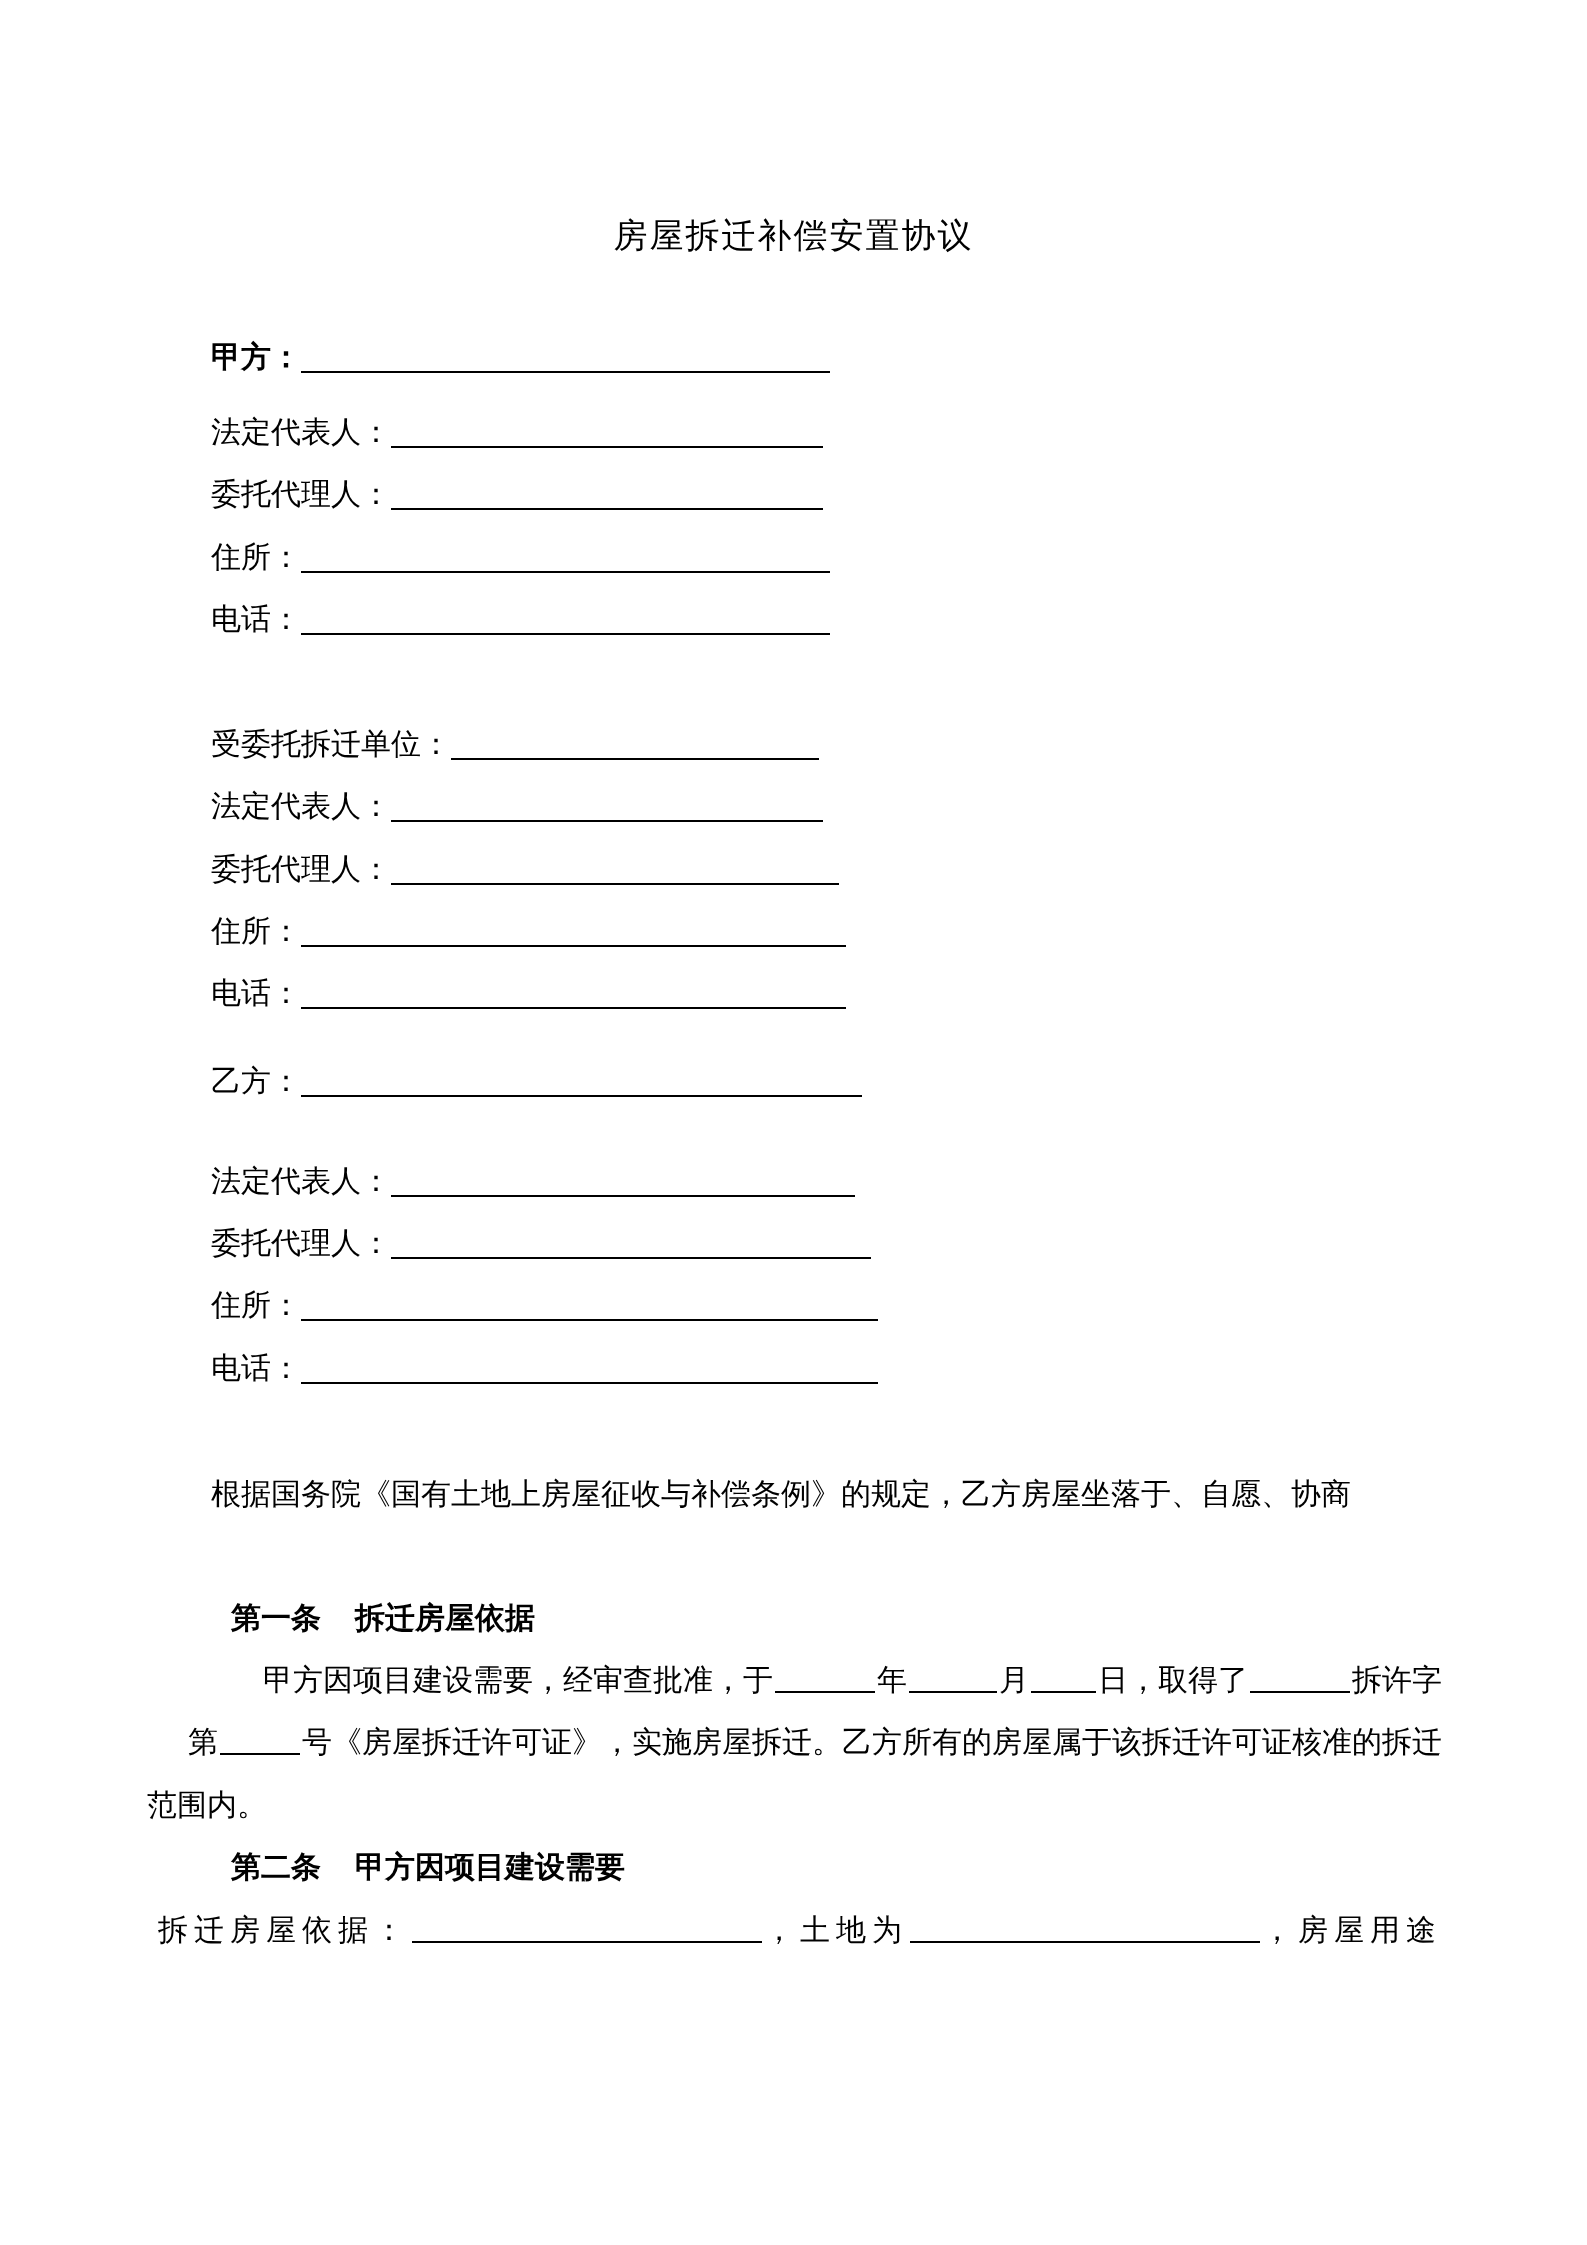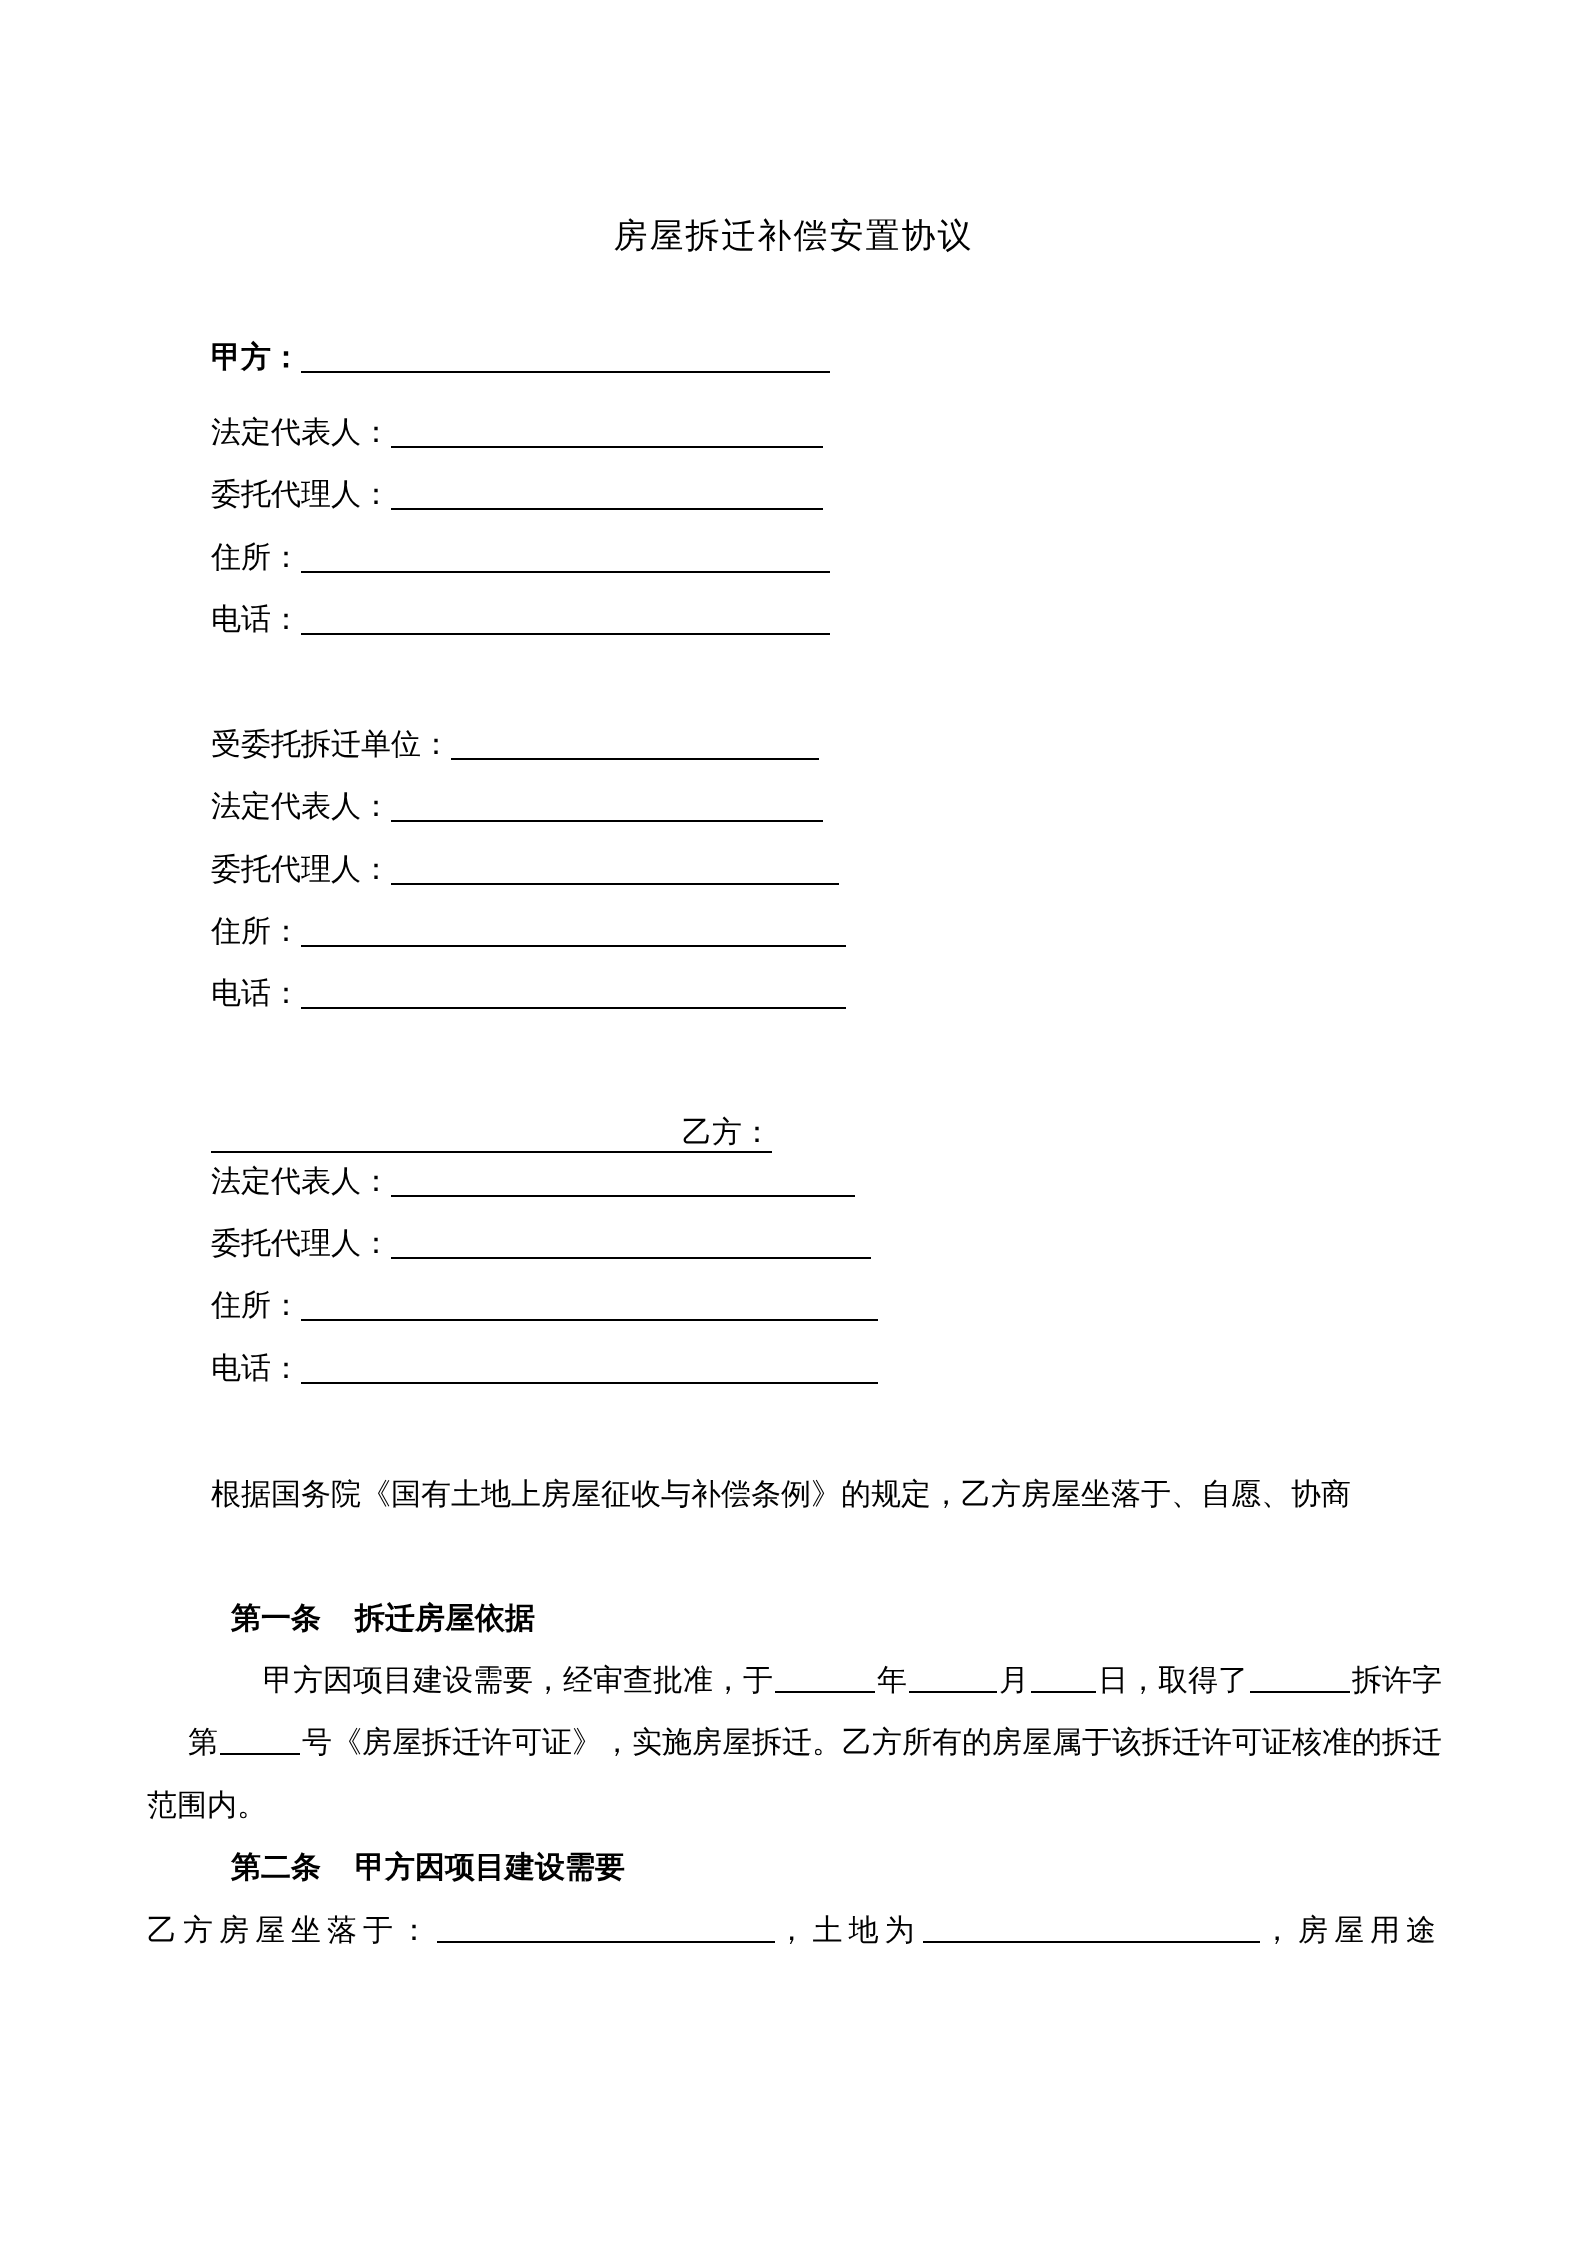--- a/index.html
+++ b/index.html
@@ -67,21 +67,21 @@
       <span class="lbl">住所：</span>
       <span class="fill" style="width:545px;margin-left:0;"></span>
     </div>
     <div class="row" style="top:972px;">
       <span class="lbl">电话：</span>
       <span class="fill" style="width:545px;margin-left:0;"></span>
     </div>
   </div>
 
   <div>
-    <div class="row" style="top:1113px;flex-direction:column;">
+    <div class="row" style="top:1060px;">
       <span class="lbl">乙方：</span>
       <span class="fill" style="width:561px;margin-left:0;"></span>
     </div>
     <div class="row" style="top:1160px;">
       <span class="lbl">法定代表人：</span>
       <span class="fill" style="width:464px;margin-left:0;"></span>
     </div>
     <div class="row" style="top:1222px;">
       <span class="lbl">委托代理人：</span>
       <span class="fill" style="width:480px;margin-left:0;"></span>
@@ -116,20 +116,20 @@
     <span>第</span>
     <span class="blank" style="width:80px;"></span>
     <span>号《房屋拆迁许可证》，实施房屋拆迁。乙方所有的房屋属于该拆迁许可证核准的拆迁</span>
   </div>
   <div class="para" style="top:1786px;">范围内。</div>
 
   <div class="para indent heading" style="top:1848px;">
     <span>第二条</span><span class="gap"></span><span>甲方因项目建设需要</span>
   </div>
   <div class="para just" style="top:1911px;">
-    <span class="spread">乙方房屋坐落于：</span>
+    <span class="spread">拆迁房屋依据：</span>
     <span class="blank" style="width:350px;"></span>
     <span class="spread">，土地为</span>
     <span class="blank" style="width:350px;"></span>
     <span class="spread">，房屋用途</span>
   </div>
 
 </div>
 
 </body></html>

